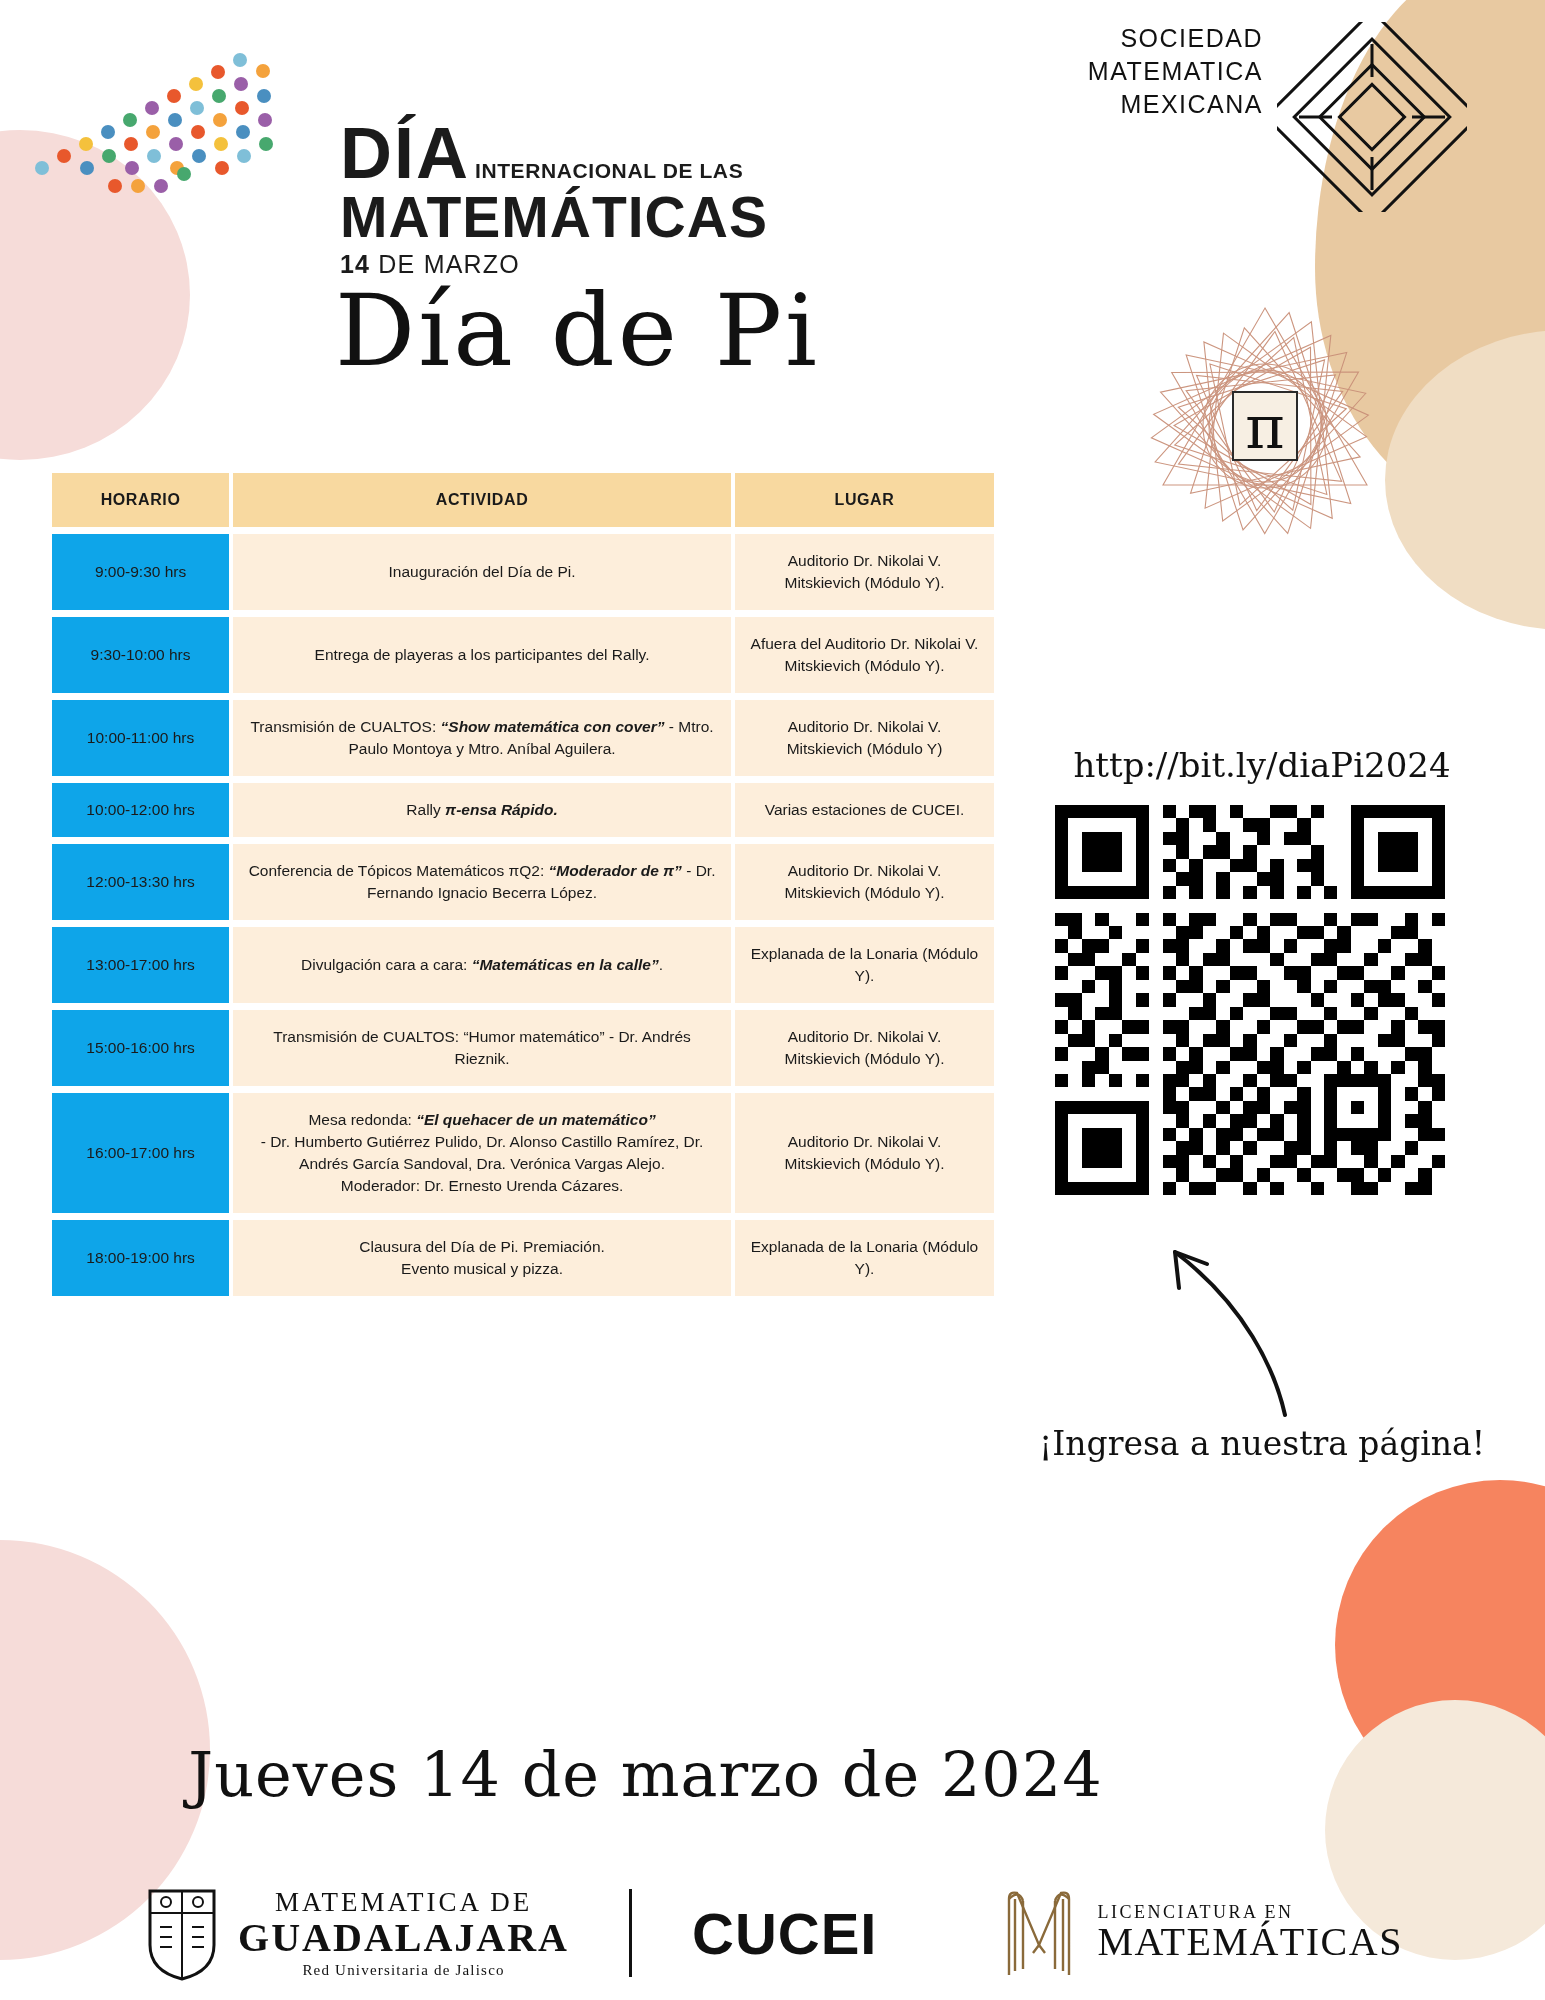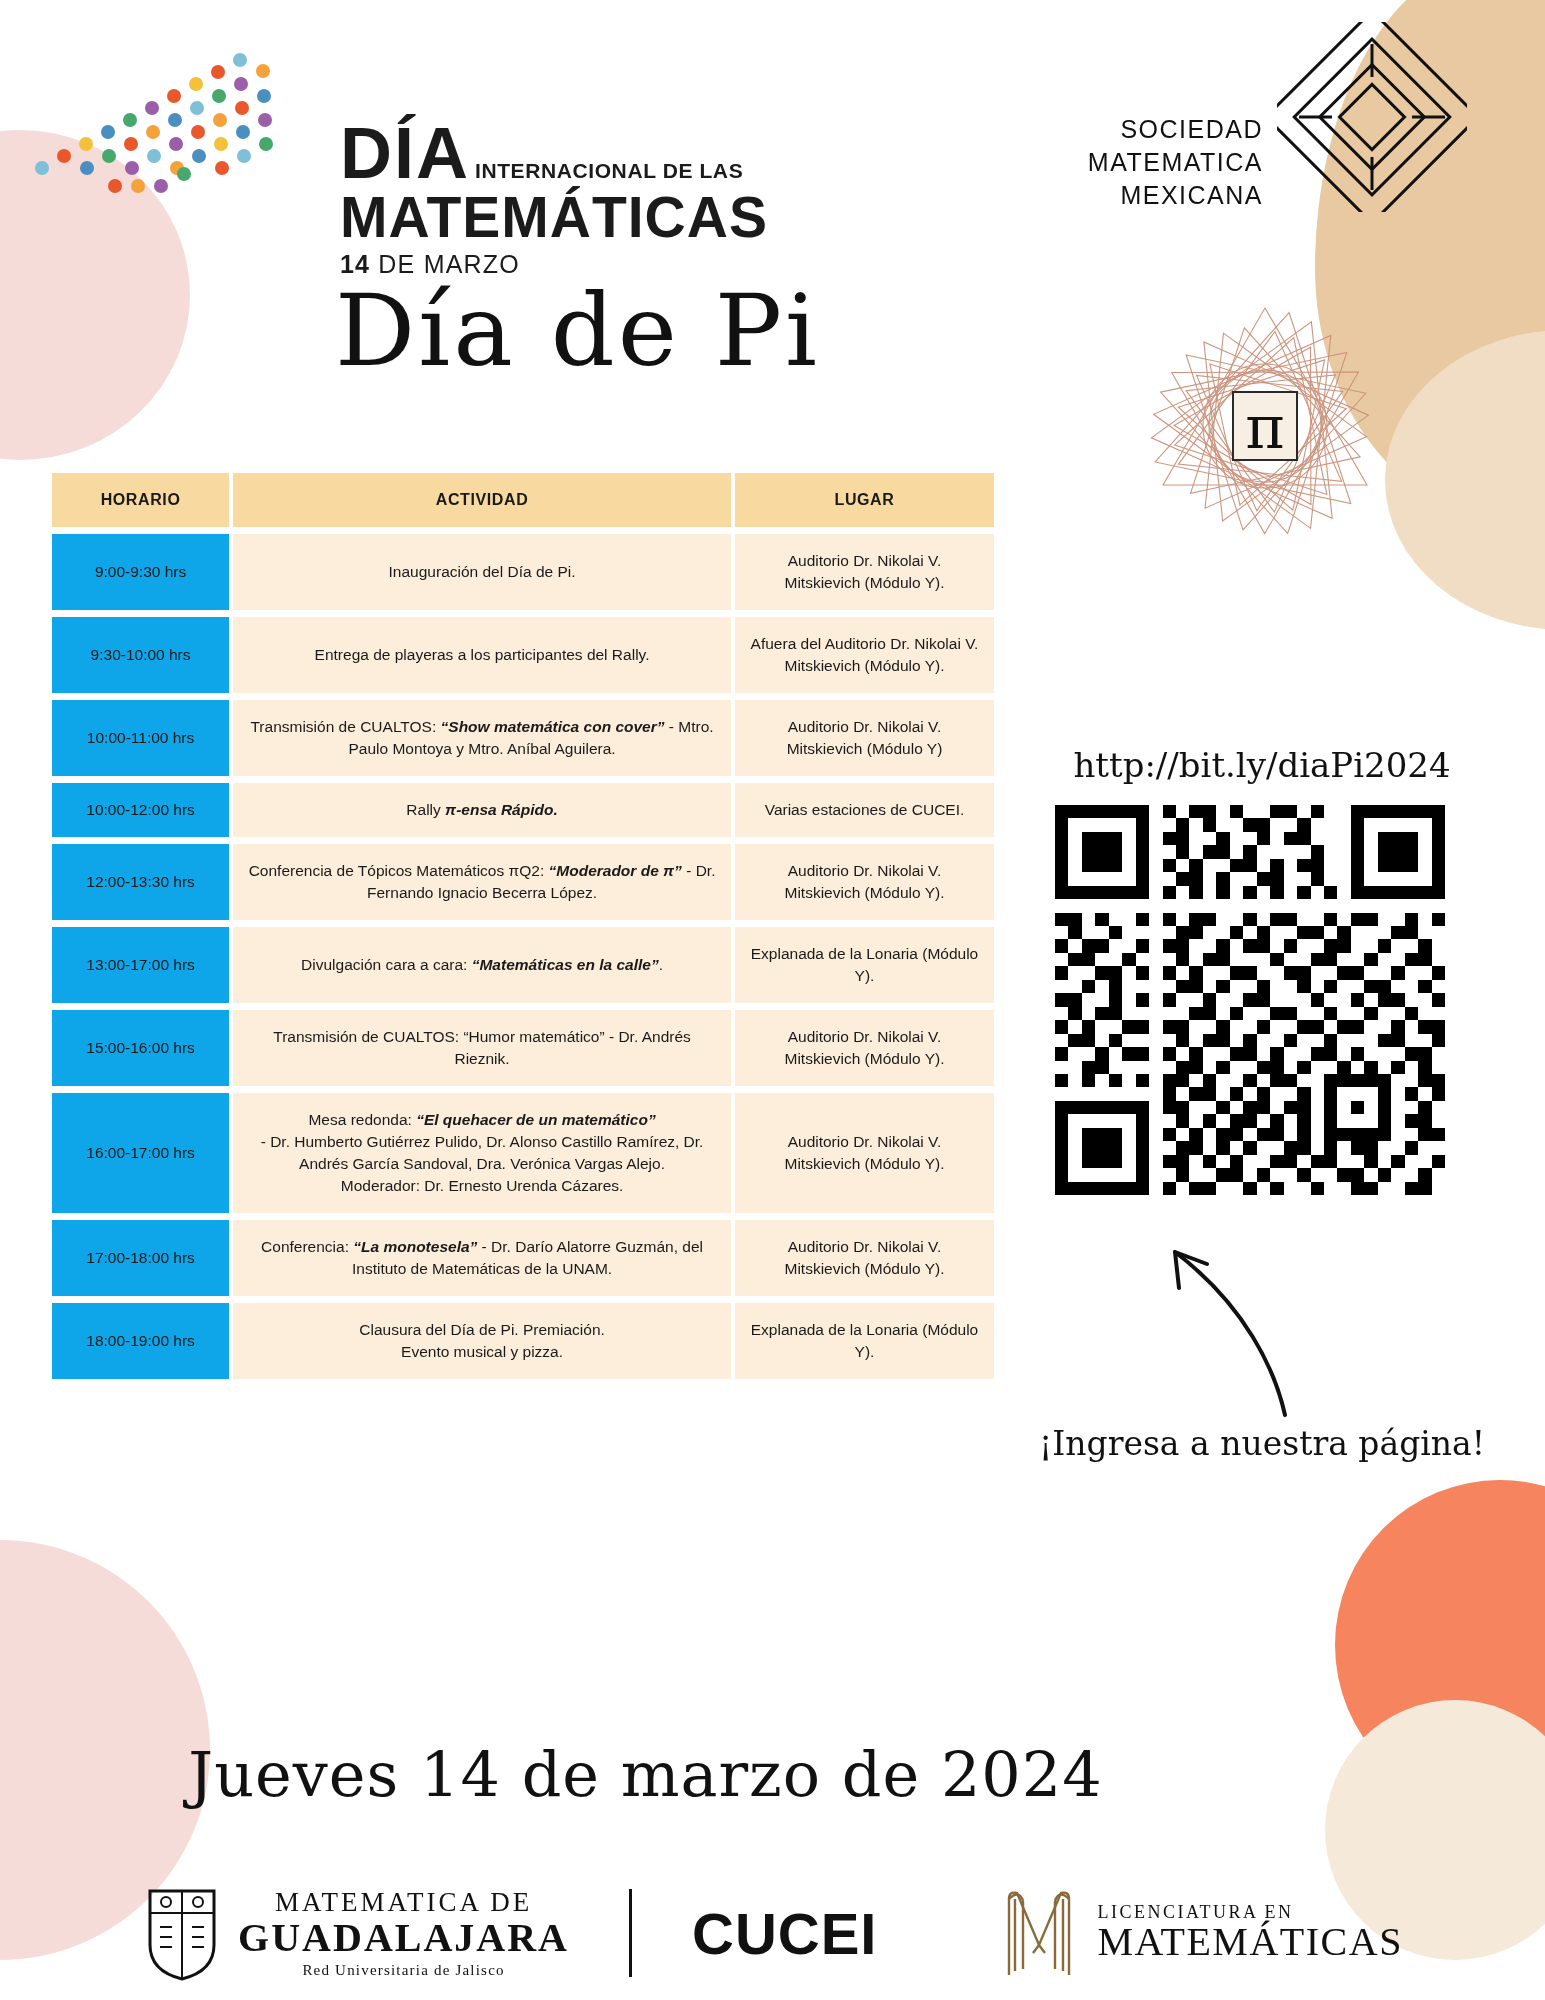--- a/index.html
+++ b/index.html
@@ -102,21 +102,21 @@
     font-size: 25px;
     letter-spacing: 1.2px;
   }
   .idm-date b { font-weight: bold; }
 
   .smm-logo {
     position: absolute;
     right: 78px;
     top: 22px;
     display: flex;
-    align-items: flex-end;
+    align-items: flex-start;
     gap: 14px;
   }
   .smm-text {
     font-family: "Liberation Sans", sans-serif;
     font-size: 25px;
     letter-spacing: 1.5px;
     line-height: 1.32;
     text-align: right;
     color: #111;
   }
@@ -472,25 +472,20 @@
           <td class="time">15:00-16:00 hrs</td>
           <td class="act">Transmisión de CUALTOS: “Humor matemático” - Dr. Andrés Rieznik.</td>
           <td class="place">Auditorio Dr. Nikolai V. Mitskievich (Módulo Y).</td>
         </tr>
         <tr>
           <td class="time">16:00-17:00 hrs</td>
           <td class="act">Mesa redonda: <b>“El quehacer de un matemático”</b><br>- Dr. Humberto Gutiérrez Pulido, Dr. Alonso Castillo Ramírez, Dr. Andrés García Sandoval, Dra. Verónica Vargas Alejo.<br>Moderador: Dr. Ernesto Urenda Cázares.</td>
           <td class="place">Auditorio Dr. Nikolai V. Mitskievich (Módulo Y).</td>
         </tr>
         <tr>
-          <td class="time">17:00-18:00 hrs</td>
-          <td class="act">Conferencia: <b>“La monotesela”</b> - Dr. Darío Alatorre Guzmán, del Instituto de Matemáticas de la UNAM.</td>
-          <td class="place">Auditorio Dr. Nikolai V. Mitskievich (Módulo Y).</td>
-        </tr>
-        <tr>
           <td class="time">18:00-19:00 hrs</td>
           <td class="act">Clausura del Día de Pi. Premiación.<br>Evento musical y pizza.</td>
           <td class="place">Explanada de la Lonaria (Módulo Y).</td>
         </tr>
       </tbody>
   </table>
 
   <div class="qr-url">http://bit.ly/diaPi2024</div>
 
   <svg class="qr-box" viewBox="0 0 29 29" shape-rendering="crispEdges">

